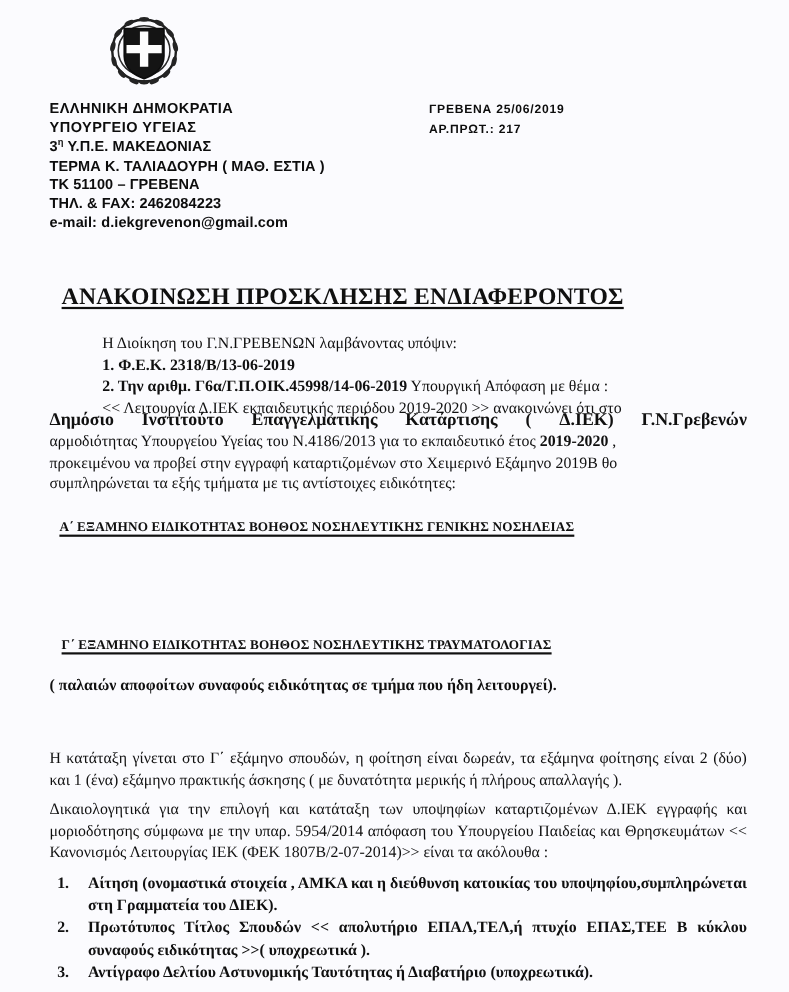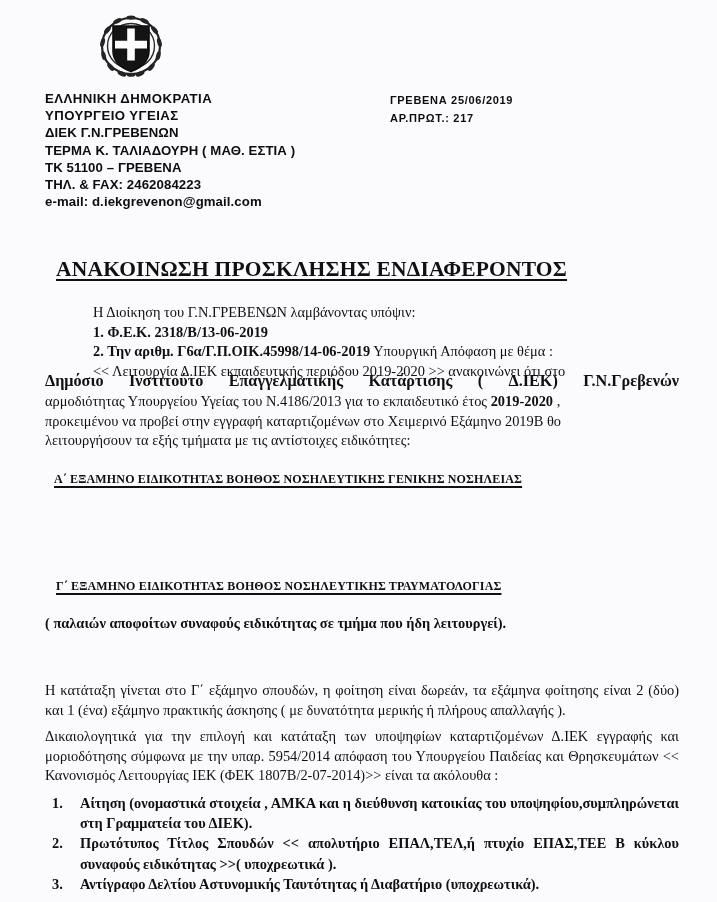--- a/index.html
+++ b/index.html
@@ -206,21 +206,21 @@
 
       <path d="M24 58.5 q8 5 16 0 q-8 2.6 -16 0 z" fill="#242424"></path>
     </svg>
   </div>
 
   <div class="letterhead">
     <div class="lh-row">
       <div class="lh-left">
         <div class="lh-line">ΕΛΛΗΝΙΚΗ ΔΗΜΟΚΡΑΤΙΑ</div>
         <div class="lh-line">ΥΠΟΥΡΓΕΙΟ ΥΓΕΙΑΣ</div>
-        <div class="lh-line tight">ΔΙΕΚ Γ.Ν.ΓΡΕΒΕΝΩΝ</div>
+        <div class="lh-line tight"><span>3</span><sup>η</sup><span> Υ.Π.Ε. ΜΑΚΕΔΟΝΙΑΣ</span></div>
         <div class="lh-line tight">ΤΕΡΜΑ Κ. ΤΑΛΙΑΔΟΥΡΗ ( ΜΑΘ. ΕΣΤΙΑ )</div>
         <div class="lh-line tight">ΤΚ 51100 – ΓΡΕΒΕΝΑ</div>
         <div class="lh-line tight">ΤΗΛ. &amp; FAX: 2462084223</div>
         <div class="lh-line tight">e-mail: d.iekgrevenon@gmail.com</div>
       </div>
       <div class="lh-right">
         <div class="lh-line">ΓΡΕΒΕΝΑ 25/06/2019</div>
         <div class="lh-line">ΑΡ.ΠΡΩΤ.: 217</div>
       </div>
     </div>
@@ -240,21 +240,21 @@
       <span>Δημόσιο</span>
       <span>Ινστιτούτο</span>
       <span>Επαγγελματικής</span>
       <span>Κατάρτισης</span>
       <span>(</span>
       <span>Δ.ΙΕΚ)</span>
       <span>Γ.Ν.Γρεβενών</span>
     </p>
     <p><span>αρμοδιότητας Υπουργείου Υγείας του Ν.4186/2013 για το εκπαιδευτικό έτος </span><span class="b">2019-2020</span><span> ,</span></p>
     <p class="just">προκειμένου να προβεί στην εγγραφή καταρτιζομένων στο Χειμερινό   Εξάμηνο 2019Β θο</p>
-    <p>λειτουργήσουν τα εξής τμήματα με τις αντίστοιχες ειδικότητες:</p>
+    <p>συμπληρώνεται τα εξής τμήματα με τις αντίστοιχες ειδικότητες:</p>
   </div>
 
   <div class="section-head sec-a">Α΄ ΕΞΑΜΗΝΟ ΕΙΔΙΚΟΤΗΤΑΣ ΒΟΗΘΟΣ ΝΟΣΗΛΕΥΤΙΚΗΣ ΓΕΝΙΚΗΣ ΝΟΣΗΛΕΙΑΣ</div>
 
   <div class="section-head sec-c">Γ΄ ΕΞΑΜΗΝΟ ΕΙΔΙΚΟΤΗΤΑΣ  ΒΟΗΘΟΣ ΝΟΣΗΛΕΥΤΙΚΗΣ ΤΡΑΥΜΑΤΟΛΟΓΙΑΣ</div>
   <div class="block para-sub">
     <p>( παλαιών αποφοίτων συναφούς ειδικότητας σε τμήμα που ήδη λειτουργεί).</p>
   </div>
   <div class="block para-c">
     <p class="just">Η κατάταξη γίνεται στο Γ΄ εξάμηνο σπουδών, η φοίτηση είναι δωρεάν, τα εξάμηνα φοίτησης είναι 2 (δύο) και 1 (ένα) εξάμηνο πρακτικής άσκησης ( με δυνατότητα μερικής ή πλήρους απαλλαγής ).</p>

